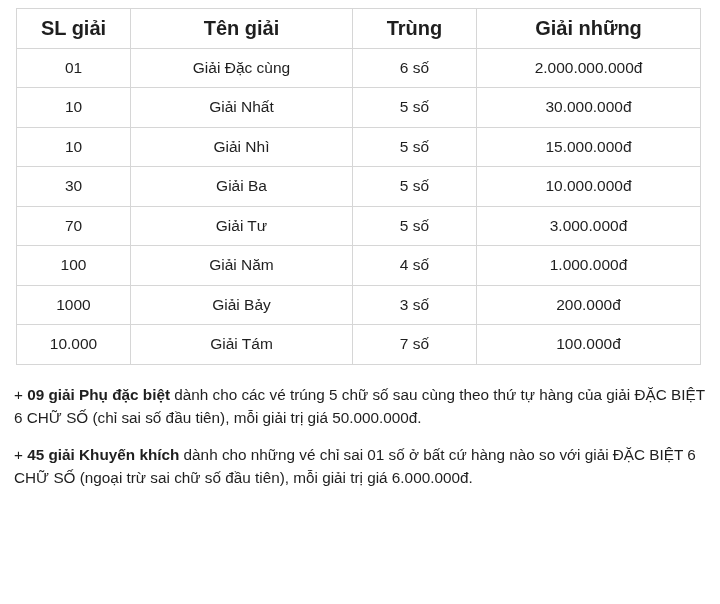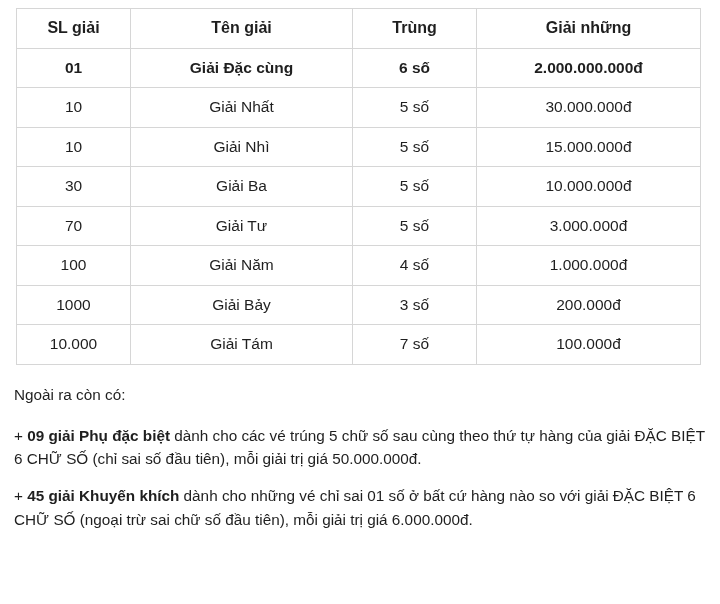--- a/index.html
+++ b/index.html
@@ -29,24 +29,24 @@
     border: 1px solid #d6d6d6;
     text-align: center;
     vertical-align: middle;
     height: 39.5px;
     font-size: 15.5px;
     color: #1f1f1f;
     padding: 0 4px;
   }
   table.prize-table thead th {
     font-weight: bold;
-    font-size: 16px;
+    font-size: 20px;
   }
   table.prize-table tbody tr.special td {
-    font-weight: bold;
+    font-weight: normal;
   }
   col.c1 { width: 114px; }
   col.c2 { width: 222px; }
   col.c3 { width: 124px; }
   col.c4 { width: 224px; }
 
   .notes {
     margin: 18px 14px 0 14px;
   }
   .notes p {
@@ -124,18 +124,17 @@
       <tr>
         <td>10.000</td>
         <td>Giải Tám</td>
         <td>7 số</td>
         <td>100.000đ</td>
       </tr>
     </tbody>
   </table>
 
   <div class="notes">
-    <p class="lead">Ngoài ra còn có:</p>
     <p><span>+ </span><b>09 giải Phụ đặc biệt</b><span> dành cho các vé trúng 5 chữ số sau cùng theo thứ tự hàng của giải ĐẶC BIỆT 6 CHỮ SỐ (chỉ sai số đầu tiên), mỗi giải trị giá 50.000.000đ.</span></p>
     <p><span>+ </span><b>45 giải Khuyến khích</b><span> dành cho những vé chỉ sai 01 số ở bất cứ hàng nào so với giải ĐẶC BIỆT 6 CHỮ SỐ (ngoại trừ sai chữ số đầu tiên), mỗi giải trị giá 6.000.000đ.</span></p>
   </div>
 
 </div>
 
 </body></html>

